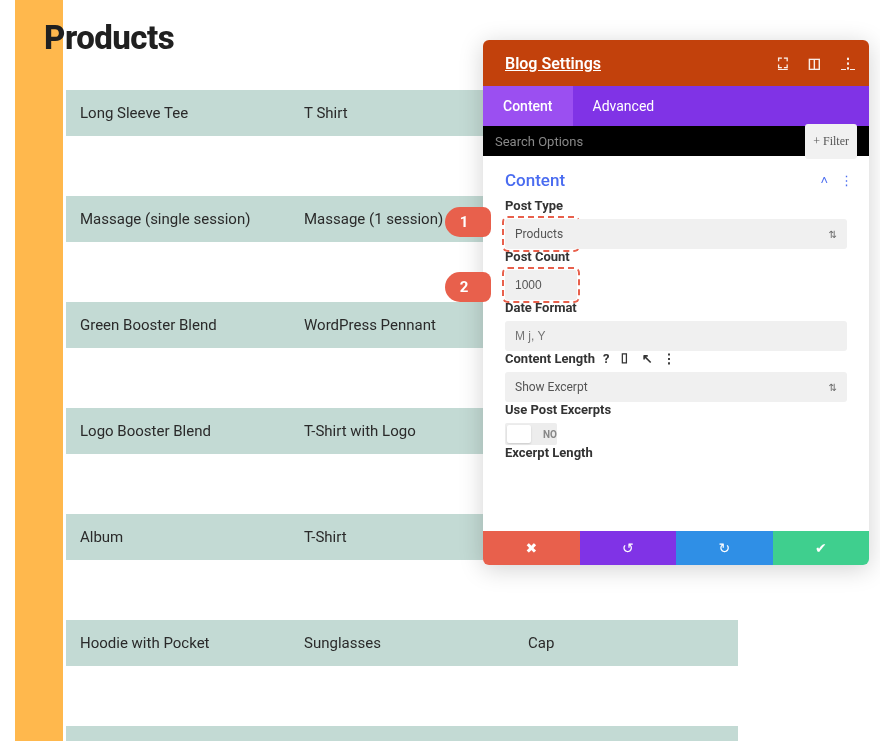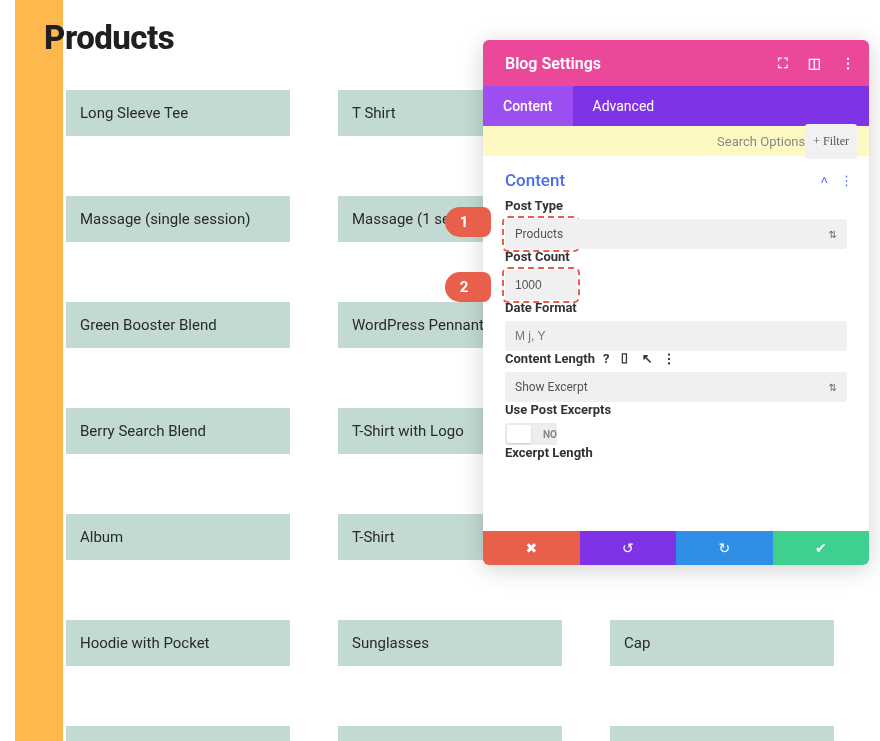--- a/index.html
+++ b/index.html
@@ -27,21 +27,21 @@
     font-weight: 800;
     color: #202020;
     letter-spacing: -0.5px;
   }
   .grid {
     position: absolute;
     left: 66px;
     top: 90px;
     width: 800px;
   }
-  .row { display: flex; gap: 48px; margin-bottom: 60px; }
+  .row { display: flex; margin-bottom: 60px; }
   .card {
     width: 224px;
     height: 46px;
     background: #c3dad4;
     display: flex;
     align-items: center;
     padding-left: 14px;
     font-size: 15px;
     color: #2a2a2a;
   }
@@ -53,29 +53,30 @@
     width: 386px;
     height: 525px;
     background: #fff;
     border-radius: 6px;
     box-shadow: 0 4px 24px rgba(0,0,0,.18);
     overflow: hidden;
     display: flex;
     flex-direction: column;
   }
   .panel-header {
-    background: #ec4899;
+    background: #c2410c;
     color: #fff;
     height: 46px;
     display: flex;
     align-items: center;
     padding: 0 14px 0 22px;
     font-size: 16px;
     font-weight: 600;
     justify-content: space-between;
+    text-decoration: underline;
   }
   .panel-header .icons { display: flex; gap: 20px; align-items: center;}
   .panel-header .icons span { font-size: 14px; opacity: .9; cursor: pointer;}
   .tabs {
     background: #8033e6;
     display: flex;
     height: 40px;
   }
   .tab {
     padding: 0 20px;
@@ -85,24 +86,24 @@
     font-size: 14px;
     cursor: pointer;
   }
   .tab.active { background: #9b4ff1; font-weight: 500; }
   .searchrow {
     display: flex;
     align-items: center;
     padding: 0 12px;
     height: 30px;
     border-bottom: 0;
-    background: #fef9c3;
+    background: #000000;
     color: #888;
     font-size: 13px;
-    justify-content: flex-end;
+    justify-content: space-between;
   }
   .searchrow .filter {
     background: #f1f1f1;
     padding: 10px 8px;
     border-radius: 3px;
     font-size: 12px;
     color: #555;
     cursor: pointer;
     font-family: Liberation Serif, serif;
   }
@@ -181,21 +182,21 @@
   </div>
   <div class="row">
     <div class="card">Massage (single session)</div>
     <div class="card">Massage (1 session)</div>
   </div>
   <div class="row">
     <div class="card">Green Booster Blend</div>
     <div class="card">WordPress Pennant</div>
   </div>
   <div class="row">
-    <div class="card">Berry Search Blend</div>
+    <div class="card">Logo Booster Blend</div>
     <div class="card">T-Shirt with Logo</div>
   </div>
   <div class="row">
     <div class="card">Album</div>
     <div class="card">T-Shirt</div>
   </div>
   <div class="row">
     <div class="card">Hoodie with Pocket</div>
     <div class="card">Sunglasses</div>
     <div class="card">Cap</div>

